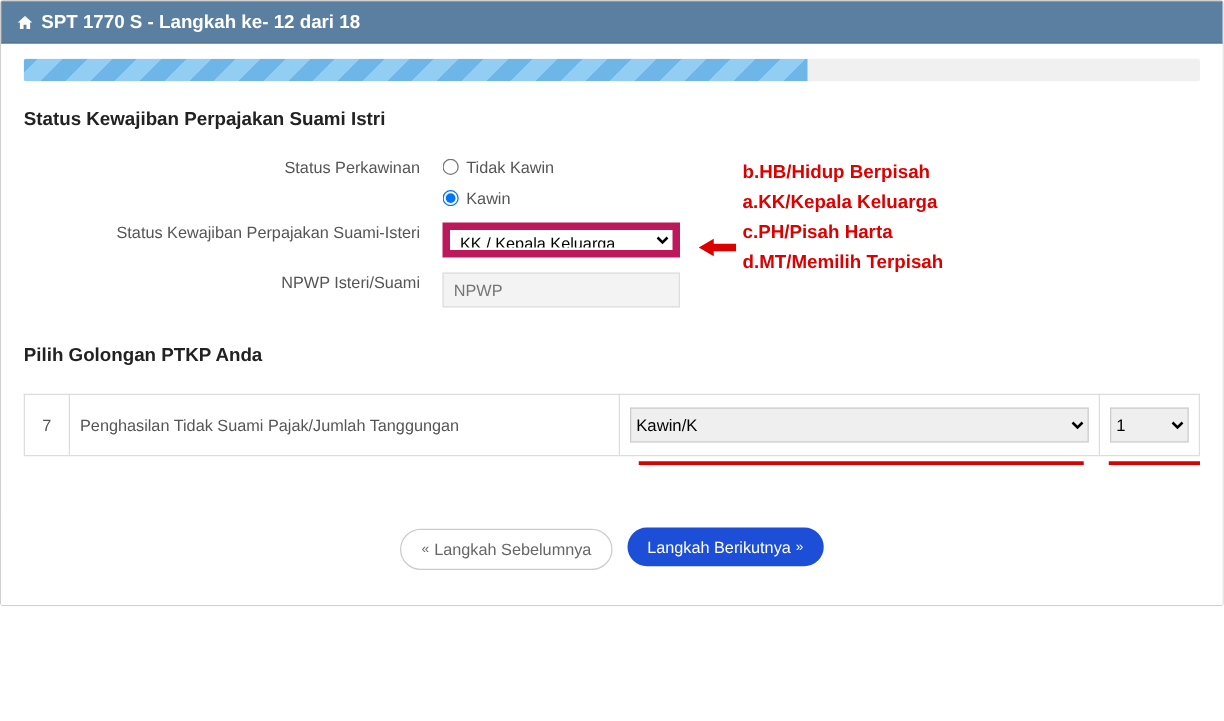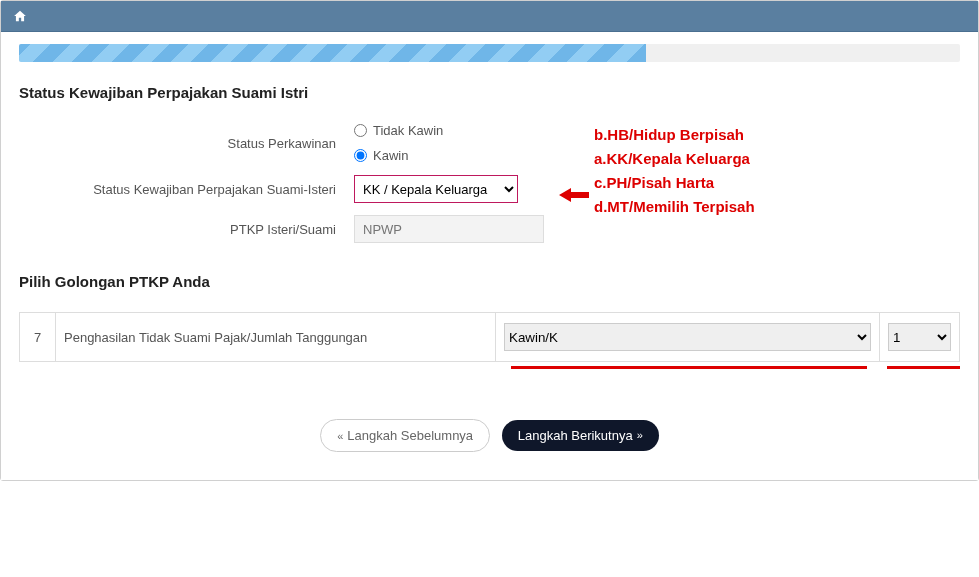--- a/index.html
+++ b/index.html
@@ -54,40 +54,39 @@
     font-weight: bold;
     color: #222;
     margin-bottom: 22px;
   }
   .form-area {
     position: relative;
     margin-bottom: 30px;
   }
   .form-row {
     display: flex;
-    align-items: center;
     margin-bottom: 12px;
   }
   .form-label {
     width: 335px;
     text-align: right;
     padding-right: 18px;
     color: #555;
     font-size: 13px;
   }
   .form-control-wrap {
     width: 200px;
   }
   .radio-group { display:flex; flex-direction:column; gap:10px; }
   .radio-item { display:flex; align-items:center; gap:6px; font-size:13px; color:#555;}
   .radio-item input { margin:0; }
   select.sel {
-    width: 164px;
+    width: 190px;
     height: 28px;
-    border: 1px solid #be185d;
+    border: 6px solid #be185d;
     background: #fff;
     font-size: 13px;
     padding: 2px 4px;
   }
   input.txt {
     width: 190px;
     height: 28px;
     border: 1px solid #ddd;
     background: #f3f3f3;
     color: #aaa;
@@ -146,35 +145,36 @@
     cursor: pointer;
     border: none;
   }
   .btn-prev {
     background: #fff;
     color: #666;
     border: 1px solid #ccc;
     margin-right: 8px;
   }
   .btn-next {
-    background: #0f172a;
+    background: #1d4ed8;
     color: #fff;
   }
   .chevron { font-size: 11px; }
 </style>
 </head>
 <body>
 
 <div class="panel">
   <div class="panel-header">
     <span class="home-icon">
       <svg width="14" height="14" viewBox="0 0 24 24" fill="#fff">
           <path d="M12 3l10 9h-3v9h-5v-6H10v6H5v-9H2z"></path>
         </svg>
     </span>
+    <span>SPT 1770 S - Langkah ke- 12 dari 18</span>
   </div>
   <div class="panel-body">
 
     <div class="progress-bar">
       <div class="progress-fill"></div>
     </div>
 
     <h3 class="section-title">Status Kewajiban Perpajakan Suami Istri</h3>
 
     <div class="form-area">
@@ -198,21 +198,21 @@
       <div class="form-row" style="margin-top:8px;">
         <div class="form-label">Status Kewajiban Perpajakan Suami-Isteri</div>
         <div class="form-control-wrap">
           <select class="sel">
             <option>KK / Kepala Keluarga</option>
           </select>
         </div>
       </div>
 
       <div class="form-row">
-        <div class="form-label">PTKP Isteri/Suami</div>
+        <div class="form-label">NPWP Isteri/Suami</div>
         <div class="form-control-wrap">
           <input class="txt" type="text" disabled="" placeholder="NPWP" style="">
         </div>
       </div>
 
       <div class="annotation-arrow">
         <svg width="30" height="18" viewBox="0 0 30 18">
             <path d="M0 9 L12 2 L12 6 L30 6 L30 12 L12 12 L12 16 Z" fill="#d00"></path>
           </svg>
       </div>

